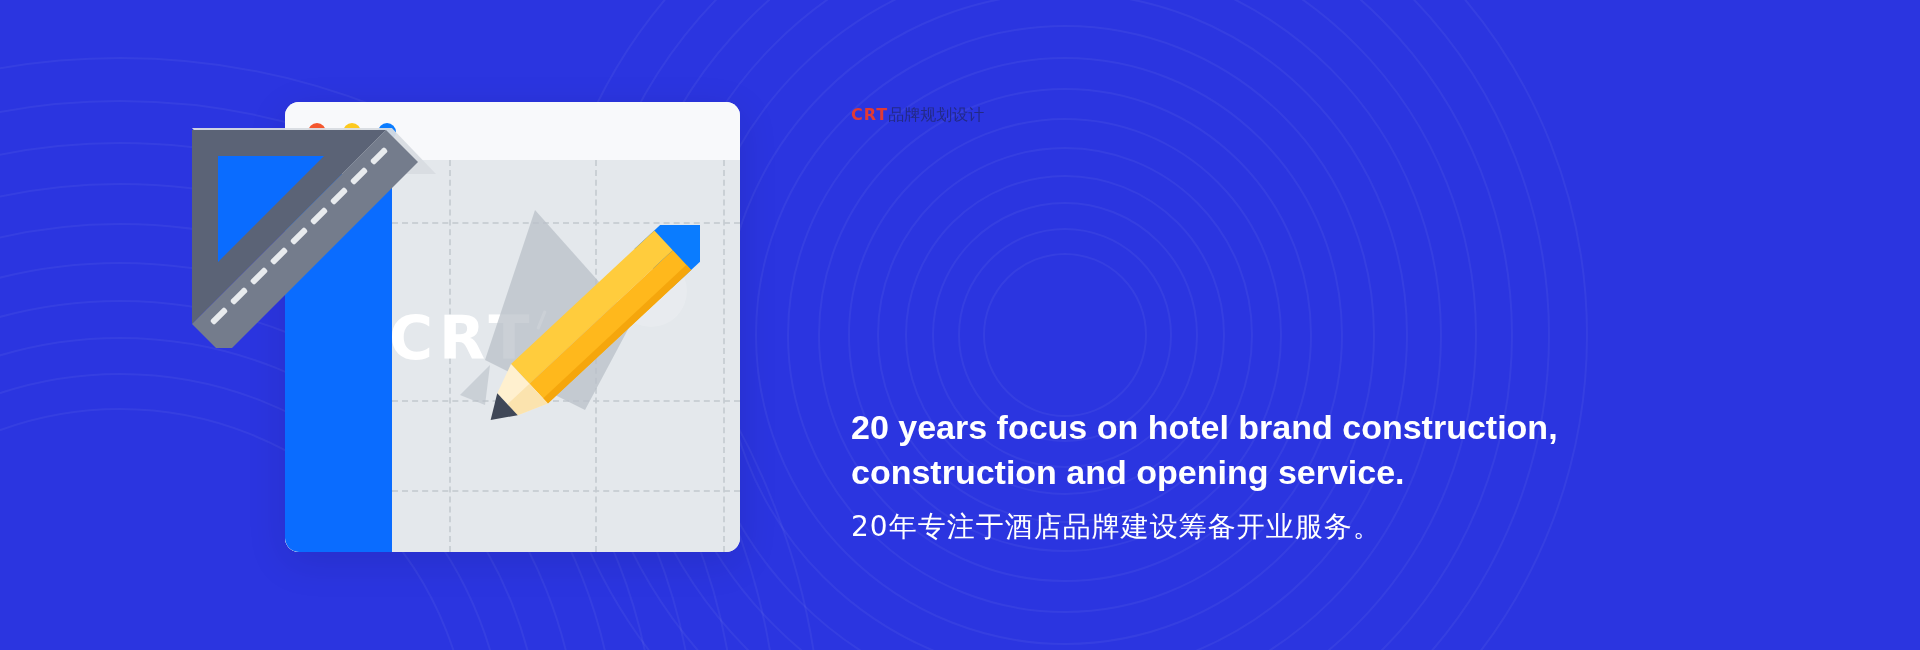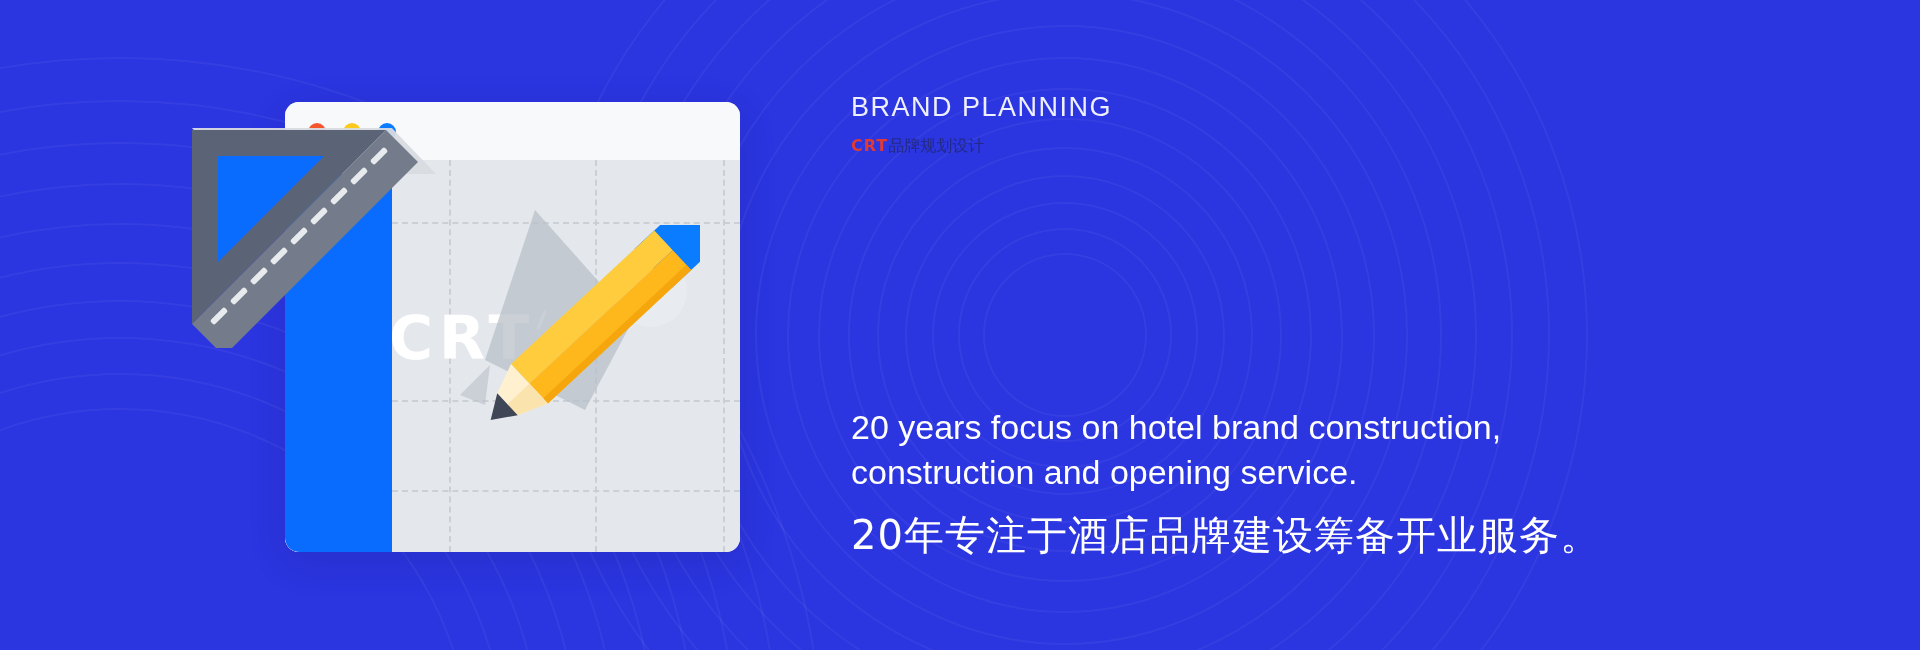--- a/index.html
+++ b/index.html
@@ -185,29 +185,29 @@
   }
 
   #tagline-block {
     position: absolute;
     left: 851px;
     top: 405px;
     width: 840px;
   }
   .tagline-en {
     font-size: 34px;
-    font-weight: 400;
+    font-weight: 700;
     color: #ffffff;
     line-height: 45px;
     letter-spacing: 0px;
   }
   .tagline-cn {
-    margin-top: 17px;
+    margin-top: 9px;
     font-family: "DejaVu Sans", sans-serif;
-    font-size: 40px;
+    font-size: 28px;
     font-weight: 400;
     color: #ffffff;
     line-height: 46px;
     letter-spacing: 1px;
   }
 </style>
 </head>
 <body>
 
 <div id="banner">
@@ -309,21 +309,20 @@
       <rect x="135" y="-13" width="7" height="196" fill="#f5a60c"></rect>
 
       <path d="M88 183 L142 183 L130 213 L100 213 Z" fill="#fff0cf"></path>
       <path d="M115 183 L142 183 L130 213 L115 213 Z" fill="#fbe3ae"></path>
 
       <path d="M100 213 L130 213 L115 236 Z" fill="#3f4757"></path>
     </g>
   </svg>
 
   <div id="headline-block">
-    <div class="headline">BRAND PLANNING</div>
     <div id="subtitle-cn">
       <span class="crt">CRT</span><span class="cn">品牌规划设计</span>
     </div>
   </div>
 
   <div id="tagline-block">
     <div class="tagline-en">20 years focus on hotel brand construction,</div>
     <div class="tagline-en">construction and opening service.</div>
     <div class="tagline-cn">20年专注于酒店品牌建设筹备开业服务。</div>
   </div>

